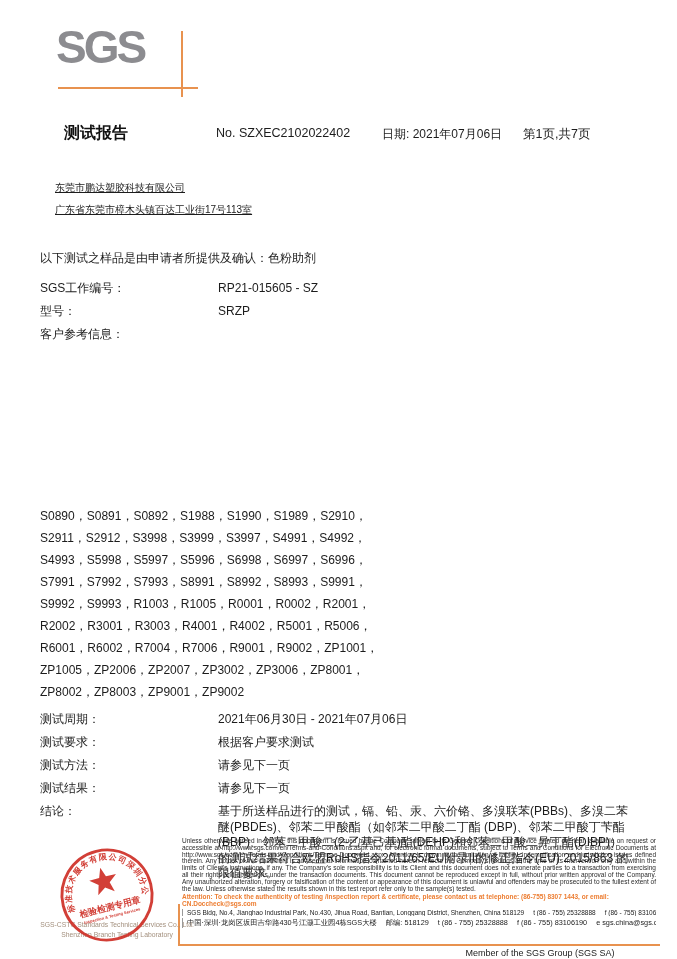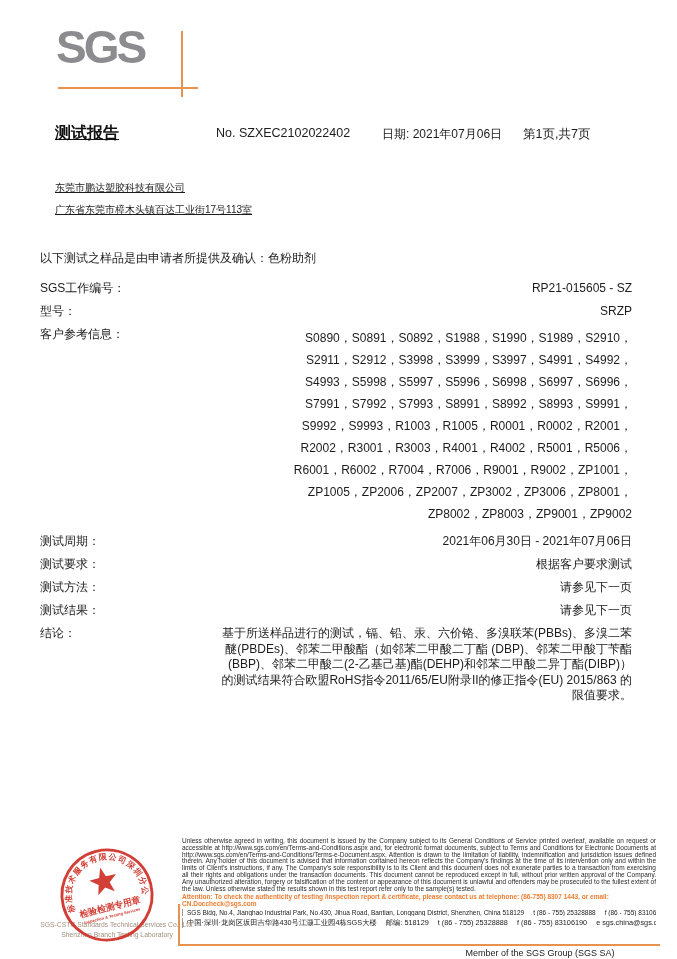--- a/index.html
+++ b/index.html
@@ -9,33 +9,33 @@
     overflow:hidden;margin:0 auto;
   }
   
   .logo-text{
     position:absolute;left:56px;top:24px;font-size:46px;font-weight:bold;
     color:#8c8c90;letter-spacing:-3px;line-height:1;
   }
   .logo-hline{position:absolute;left:58px;top:87px;width:140px;height:2px;background:#e8924f;}
   .logo-vline{position:absolute;left:181px;top:31px;width:2px;height:66px;background:#e8924f;}
   .title-row{position:absolute;left:0;top:123px;width:677px;height:20px;}
-  .report-title{position:absolute;left:55px;top:0;font-size:16px;font-weight:bold;color:#111;text-decoration:underline;}
+  .report-title{position:absolute;left:64px;top:0;font-size:16px;font-weight:bold;color:#111;}
   .report-no{position:absolute;left:216px;top:3px;font-size:12.5px;}
   .report-date{position:absolute;left:382px;top:3px;font-size:12px;}
   .report-page{position:absolute;left:523px;top:3px;font-size:12.5px;}
   .applicant{position:absolute;left:55px;top:177px;font-size:10px;line-height:22px;text-decoration:underline;}
   
   .content{position:absolute;left:40px;top:251px;width:592px;font-size:12px;}
   .intro{margin-bottom:16px;line-height:14px;}
   .field-row{display:flex;margin-bottom:9px;line-height:14px;}
   .field-label{width:178px;flex:0 0 178px;}
-  .field-value{flex:1;text-align:right;}
+  .field-value{flex:1;}
   .ref-lines div{line-height:22px;}
-  .ref-row{}
+  .ref-row{flex-direction:column;}
   .conclusion-value{line-height:15.5px;width:414px;}
   
   .footer{position:absolute;left:0;top:836px;width:677px;height:123px;font-size:6.5px;}
   .fine-col{position:absolute;left:182px;top:2px;width:474px;}
   .disclaimer{color:#2a2a2a;text-align:justify;line-height:6.8px;}
   .attention{color:#ed7d31;font-weight:bold;line-height:7px;margin-top:1px;}
   .addr-row{display:flex;gap:9px;align-items:baseline;border-left:1px solid #999;
             padding-left:4px;margin-top:2px;white-space:nowrap;overflow:hidden;color:#222;}
   .addr-cn{font-size:7.3px;}
   .footer-vline{position:absolute;left:178px;top:68px;width:2px;height:42px;background:#e8924f;}

